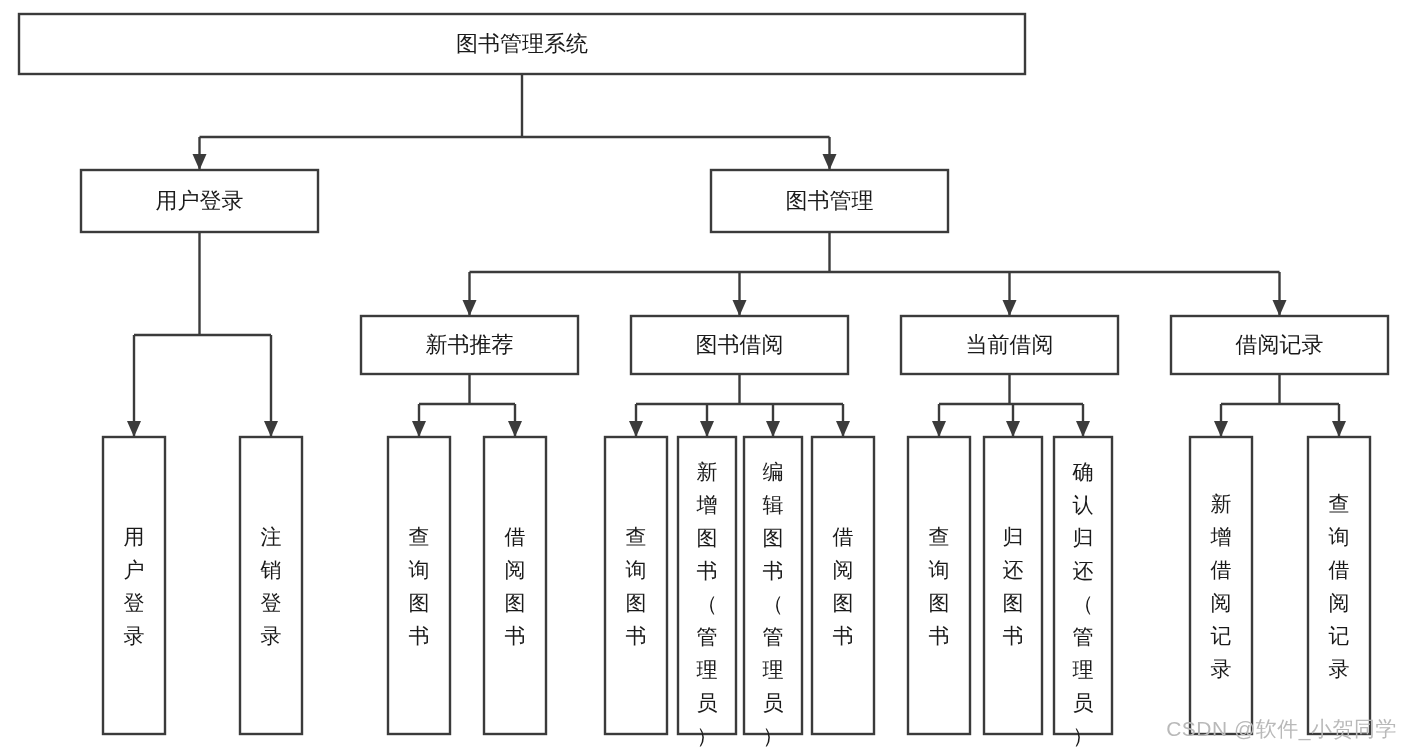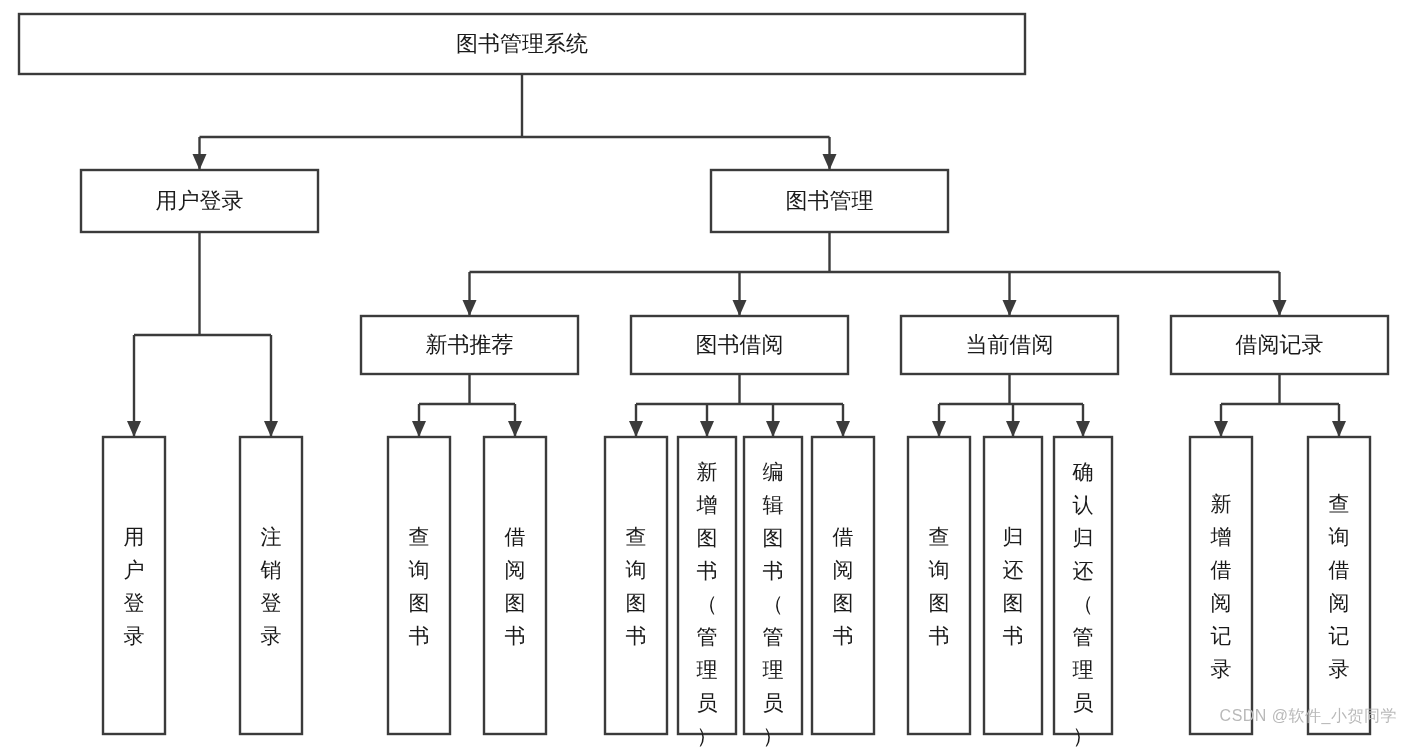--- a/index.html
+++ b/index.html
@@ -50,23 +50,23 @@
     fill: none;
     stroke-linecap: butt;
   }
   .arrow-head {
     fill: #3b3b3b;
     stroke: none;
   }
   .watermark {
     position: absolute;
     right: 8px;
-    bottom: 20px;
-    font-family: "Liberation Sans", "DejaVu Sans", sans-serif;
-    font-size: 16px;
+    bottom: 4px;
+    font-family: "Liberation Sans", "DejaVu Sans", sans-serif;
+    font-size: 21px;
     color: #b9b9b9;
     white-space: nowrap;
     letter-spacing: 0.5px;
     user-select: none;
   }
 </style>
 </head>
 <body>
 
 <div id="diagram-root">

